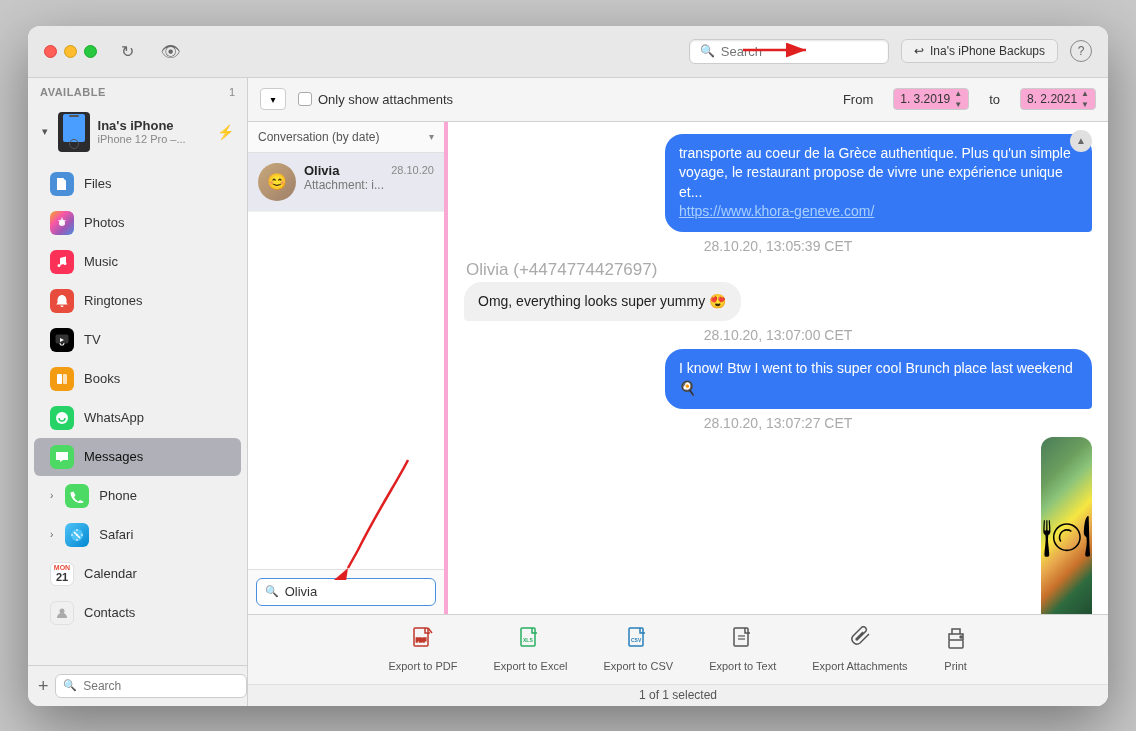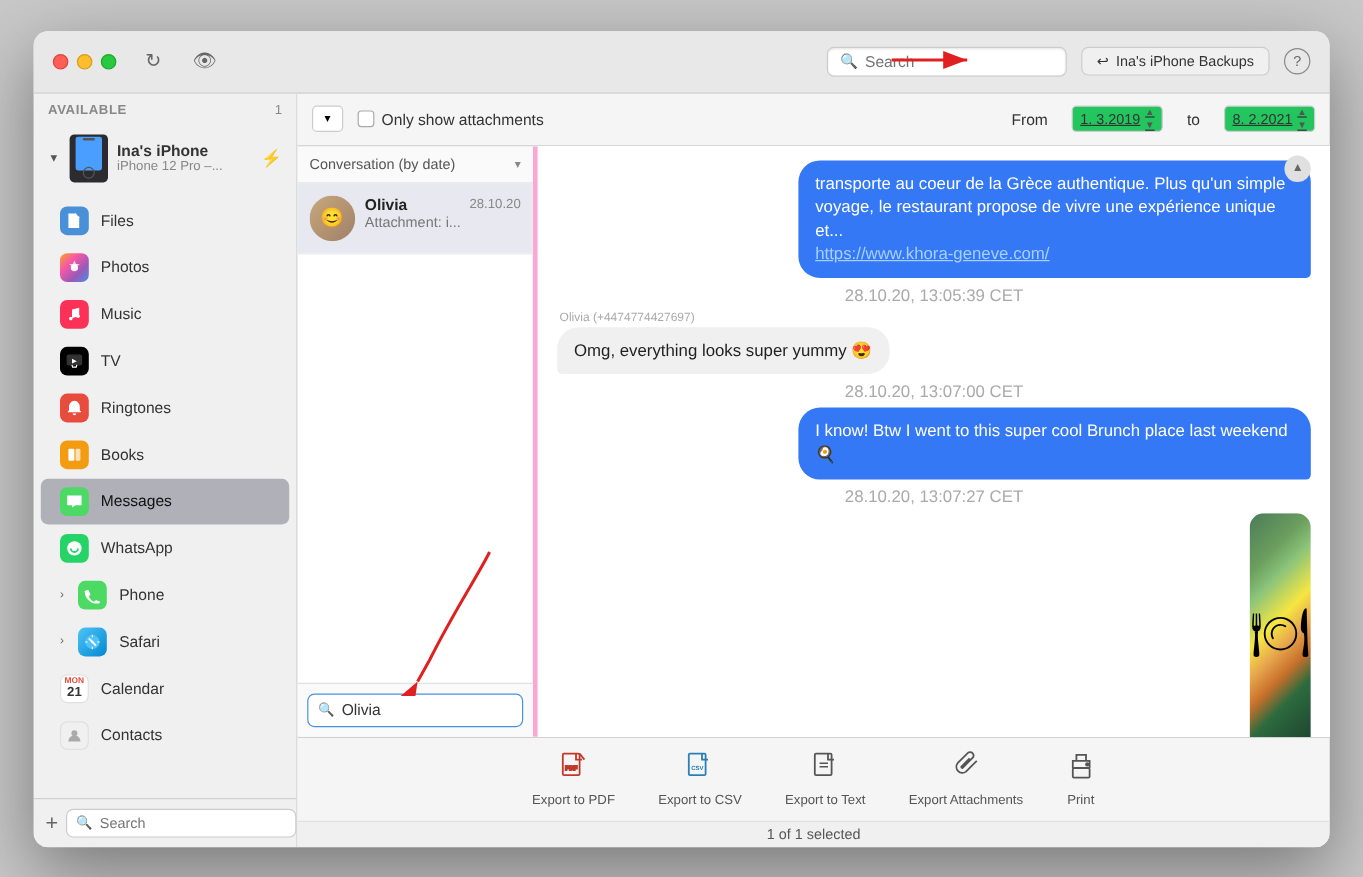--- a/index.html
+++ b/index.html
@@ -331,26 +331,25 @@
       display: flex;
       align-items: center;
       gap: 20px;
       font-size: 13px;
       color: #333;
     }
     .date-input {
       display: flex;
       align-items: center;
       gap: 4px;
-      background: #22c55e;
+      background: #f9a8d4;
       border: 1px solid #ccc;
       border-radius: 4px;
       padding: 0 6px;
       font-size: 12px;
-      text-decoration: underline;
     }
     .stepper {
       display: flex;
       flex-direction: column;
       gap: 1px;
     }
     .stepper-btn {
       background: none;
       border: none;
       font-size: 8px;
@@ -506,21 +505,21 @@
       border-bottom-left-radius: 4px;
     }
     .msg-link { color: #a8d0ff; text-decoration: underline; }
     .msg-timestamp {
       text-align: center;
       font-size: 14px;
       color: #aaa;
       margin: 6px 0;
     }
     .msg-sender {
-      font-size: 10px;
+      font-size: 17px;
       color: #aaa;
       margin-bottom: 2px;
       margin-left: 2px;
     }
     .msg-image {
       max-width: 380px;
       height: 200px;
       border-radius: 12px;
       overflow: hidden;
       background: #e0e0e0;
@@ -676,67 +675,67 @@
             <svg width="14" height="14" viewBox="0 0 14 14" fill="white">
                 <path d="M5 10V3l6-1.5v7"></path>
                 <circle cx="4" cy="10.5" r="1.5"></circle>
                 <circle cx="10" cy="8.5" r="1.5"></circle>
               </svg>
           </div>
           <span>Music</span>
         </div>
 
         <div class="sidebar-item">
+          <div class="app-icon icon-ringtones">
+            <svg width="14" height="14" viewBox="0 0 14 14" fill="white">
+                <path d="M7 1C4.5 1 2.5 3.5 2.5 6v3l-1 1v.5h11V10l-1-1V6C11.5 3.5 9.5 1 7 1z"></path>
+                <path d="M5.5 11.5a1.5 1.5 0 003 0" fill="white"></path>
+              </svg>
+          </div>
+          <span>Ringtones</span>
+        </div>
+
+        <div class="sidebar-item">
           <div class="app-icon icon-tv">
             <svg width="14" height="14" viewBox="0 0 14 14" fill="none">
                 <rect x="1" y="2" width="12" height="8" rx="1" fill="white" opacity="0.2" stroke="white" stroke-width="1"></rect>
                 <path d="M5 10l.5 2h3l.5-2" stroke="white" stroke-width="1"></path>
                 <polygon points="5,5 9,7 5,9" fill="white"></polygon>
               </svg>
           </div>
           <span>TV</span>
         </div>
 
         <div class="sidebar-item">
-          <div class="app-icon icon-ringtones">
-            <svg width="14" height="14" viewBox="0 0 14 14" fill="white">
-                <path d="M7 1C4.5 1 2.5 3.5 2.5 6v3l-1 1v.5h11V10l-1-1V6C11.5 3.5 9.5 1 7 1z"></path>
-                <path d="M5.5 11.5a1.5 1.5 0 003 0" fill="white"></path>
-              </svg>
-          </div>
-          <span>Ringtones</span>
-        </div>
-
-        <div class="sidebar-item">
           <div class="app-icon icon-books">
             <svg width="14" height="14" viewBox="0 0 14 14" fill="white">
                 <rect x="2" y="2" width="5" height="10" rx="1"></rect>
                 <rect x="8" y="2" width="4" height="10" rx="1" opacity="0.7"></rect>
               </svg>
           </div>
           <span>Books</span>
-        </div>
-
-        <div class="sidebar-item active">
-          <div class="app-icon icon-messages">
-            <svg width="14" height="14" viewBox="0 0 14 14" fill="white">
-                <path d="M1 2h12v8H8l-3 2V10H1V2z"></path>
-              </svg>
-          </div>
-          <span>Messages</span>
         </div>
 
         <div class="sidebar-item">
           <div class="app-icon icon-whatsapp">
             <svg width="14" height="14" viewBox="0 0 14 14" fill="white">
                 <path d="M7 1a6 6 0 100 12 6 6 0 000-12z"></path>
                 <path d="M4 7a3 3 0 006 0" fill="none" stroke="#25d366" stroke-width="1.5"></path>
               </svg>
           </div>
           <span>WhatsApp</span>
+        </div>
+
+        <div class="sidebar-item active">
+          <div class="app-icon icon-messages">
+            <svg width="14" height="14" viewBox="0 0 14 14" fill="white">
+                <path d="M1 2h12v8H8l-3 2V10H1V2z"></path>
+              </svg>
+          </div>
+          <span>Messages</span>
         </div>
 
         <div class="sidebar-item has-chevron">
           <span class="item-chevron">›</span>
           <div class="app-icon icon-phone">
             <svg width="14" height="14" viewBox="0 0 14 14" fill="white">
                 <path d="M3 2l2 4-1.5 1.5C4.5 9.5 6 11 8 12l1.5-1.5L13 12l-1 2C5 14 0 9 0 3z" transform="translate(0.5,0.5)"></path>
               </svg>
           </div>
           <span>Phone</span>
@@ -900,20 +899,30 @@
                 <path d="M14 2v5h5" stroke="#c0392b" stroke-width="1.5"></path>
                 <path d="M17 2l4 5" stroke="#c0392b" stroke-width="1.5"></path>
                 <text x="5" y="16" font-size="5" fill="#c0392b" font-weight="bold">PDF</text>
               </svg>
           </span>
           <span class="toolbar-label">Export to PDF</span>
         </button>
         <button class="toolbar-btn">
           <span class="toolbar-icon">
             <svg width="24" height="24" viewBox="0 0 24 24" fill="none">
+                <rect x="3" y="2" width="14" height="18" rx="1" stroke="#27ae60" stroke-width="1.5"></rect>
+                <path d="M14 2v5h5" stroke="#27ae60" stroke-width="1.5"></path>
+                <text x="5" y="16" font-size="5" fill="#27ae60" font-weight="bold">XLS</text>
+              </svg>
+          </span>
+          <span class="toolbar-label">Export to Excel</span>
+        </button>
+        <button class="toolbar-btn">
+          <span class="toolbar-icon">
+            <svg width="24" height="24" viewBox="0 0 24 24" fill="none">
                 <rect x="3" y="2" width="14" height="18" rx="1" stroke="#2980b9" stroke-width="1.5"></rect>
                 <path d="M14 2v5h5" stroke="#2980b9" stroke-width="1.5"></path>
                 <text x="5" y="16" font-size="5" fill="#2980b9" font-weight="bold">CSV</text>
               </svg>
           </span>
           <span class="toolbar-label">Export to CSV</span>
         </button>
         <button class="toolbar-btn">
           <span class="toolbar-icon">
             <svg width="24" height="24" viewBox="0 0 24 24" fill="none">

